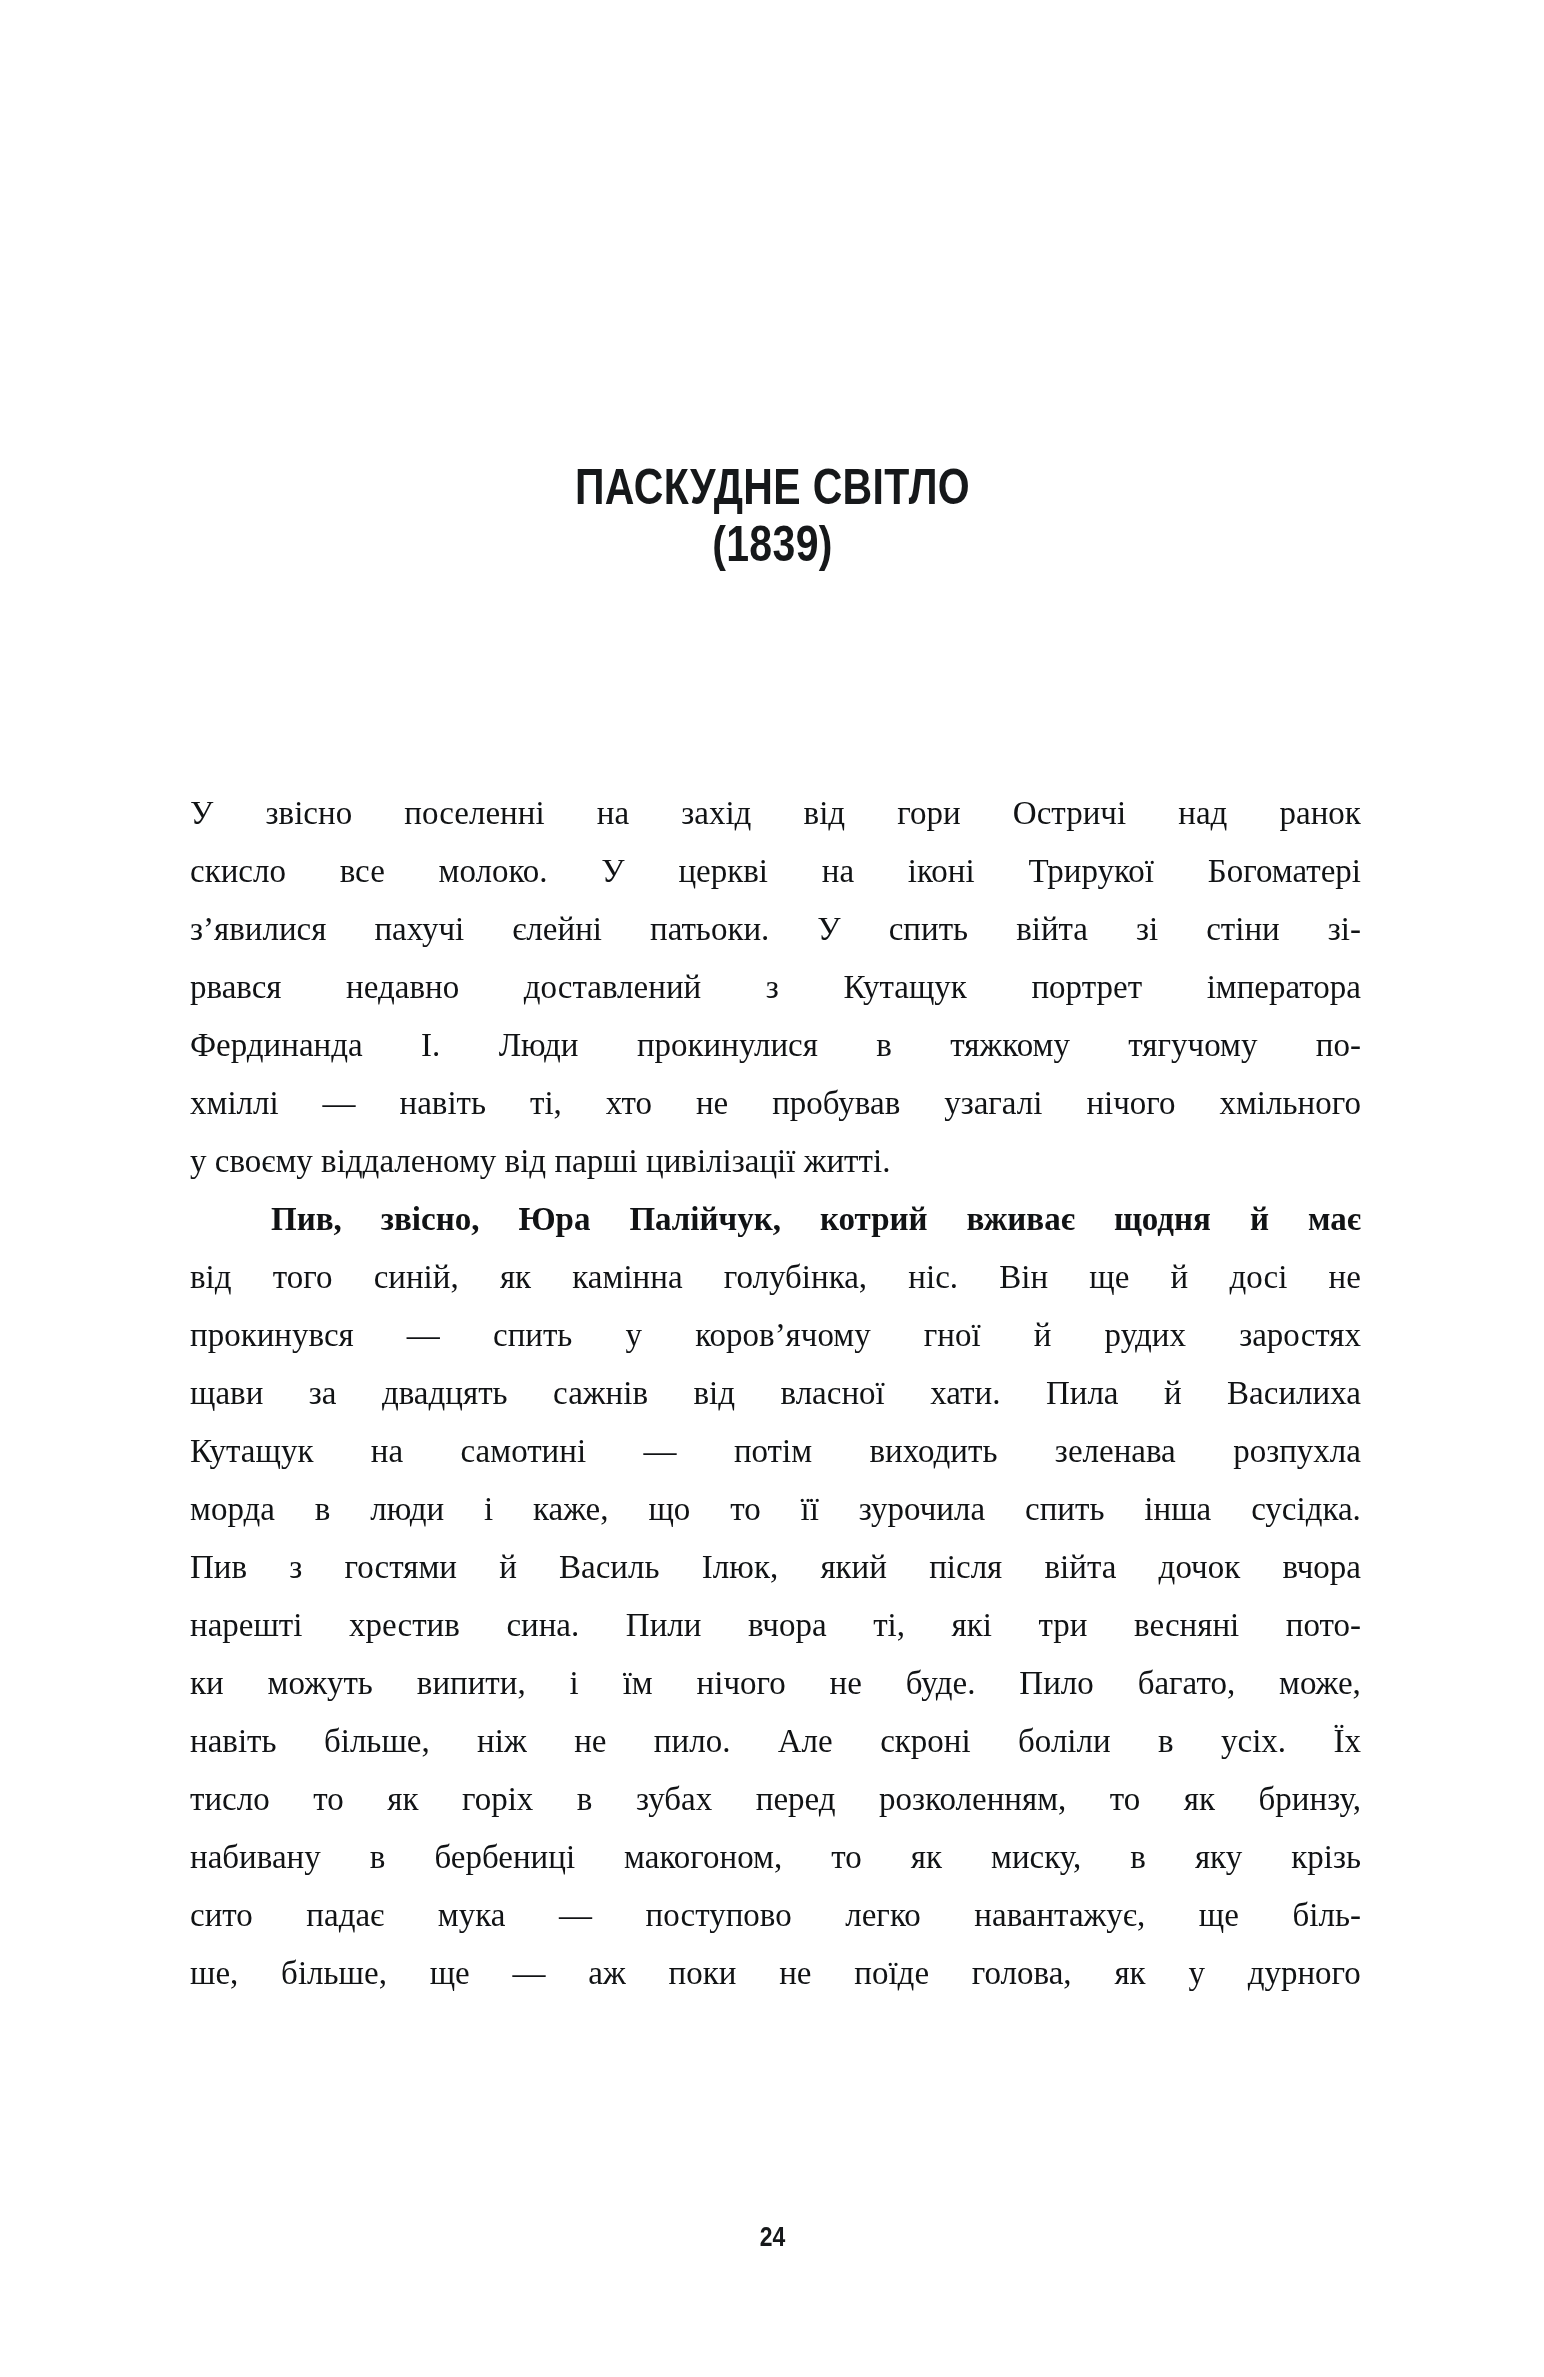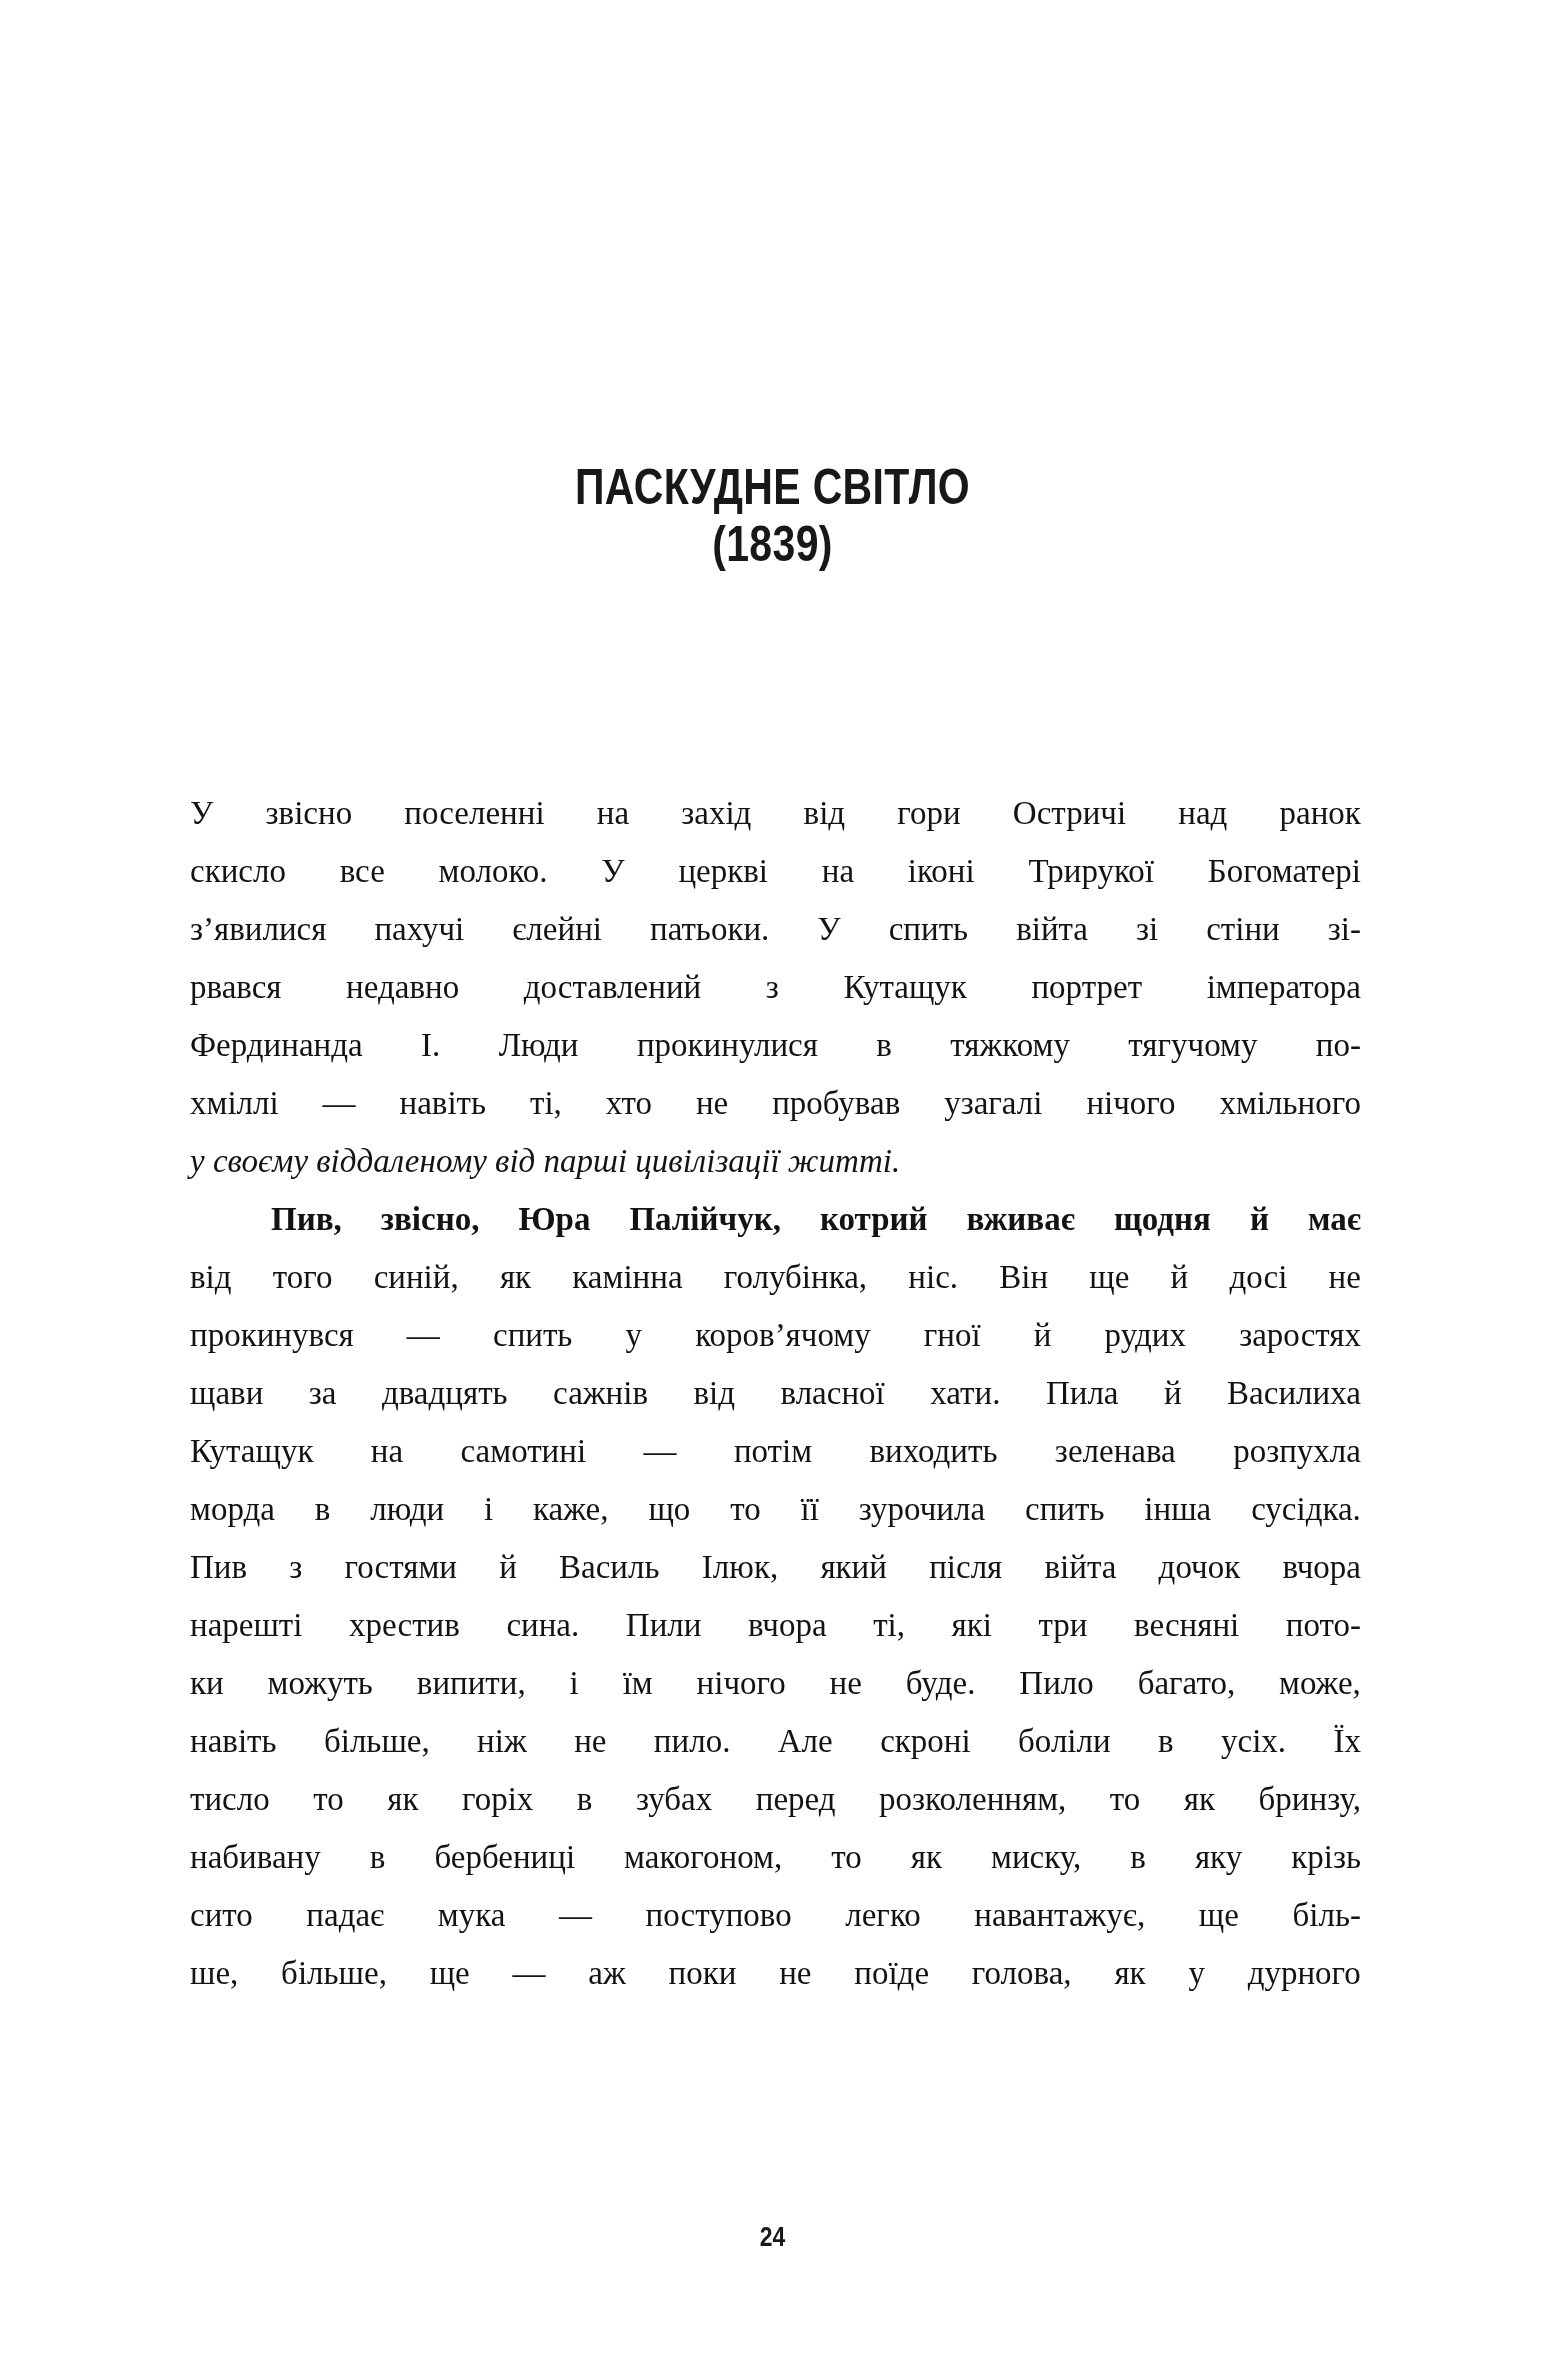--- a/index.html
+++ b/index.html
@@ -73,21 +73,20 @@
   
   .line {
     display: flex;
     justify-content: space-between;
     height: 58px;
     white-space: nowrap;
   }
 
   .line.last {
     justify-content: flex-start;
-    font-style: italic;
   }
 
   .line > span {
     display: inline-block;
   }
 
   .line.indent {
     text-indent: 0;
     font-weight: bold;
   }

